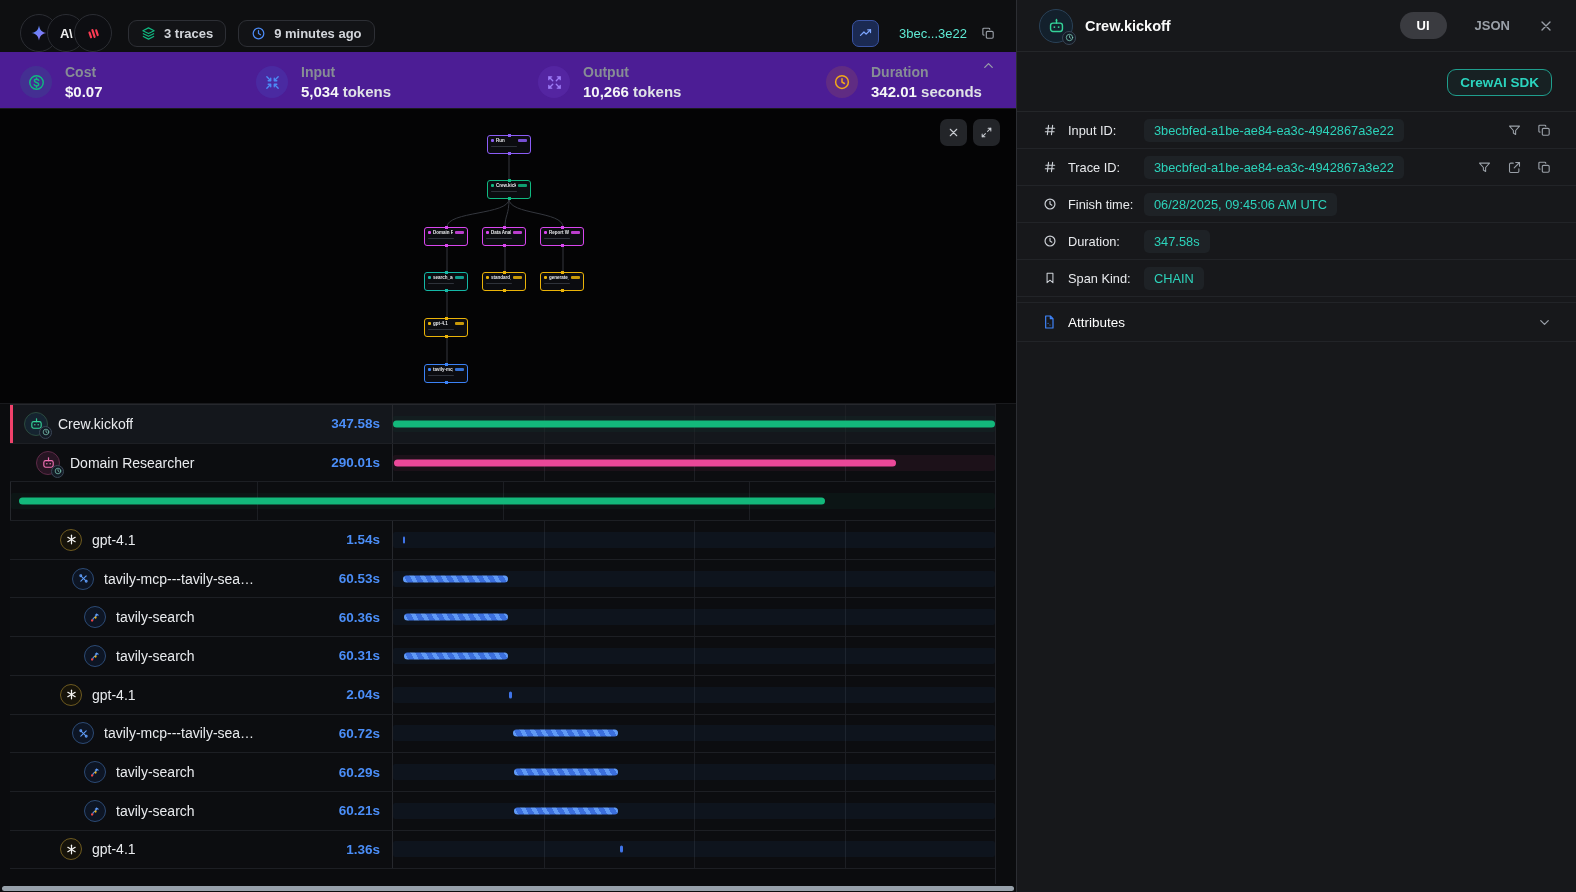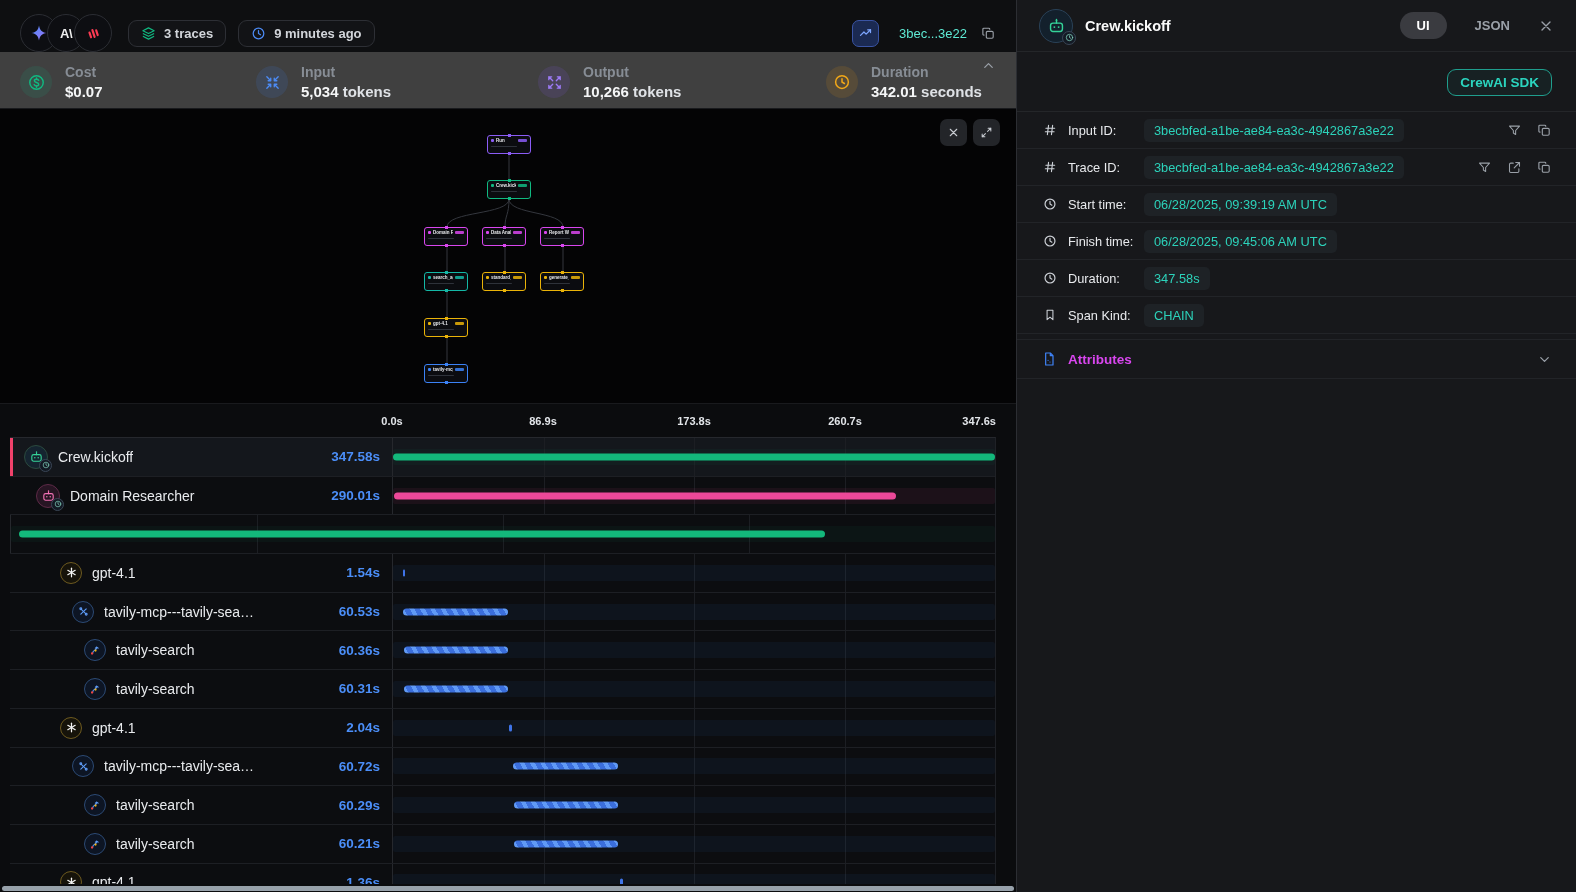--- a/index.html
+++ b/index.html
@@ -15,21 +15,21 @@
   .avatar { width:38px; height:38px; border-radius:50%; background:#0d0e12; border:1px solid #2b2d33; display:flex; align-items:center; justify-content:center; position:relative; }
   .avatar + .avatar { margin-left:-11px; }
   .av-anthropic { font-weight:800; font-size:13px; color:#efefef; letter-spacing:-0.5px; }
   .badge { display:flex; align-items:center; gap:8px; padding:5px 12px; border:1px solid #2d2f35; border-radius:9px; background:#121316; color:#d2d5da; font-size:13px; font-weight:600; height:27px; }
   .spacer { flex:1; }
   .chartbtn { width:27px; height:27px; border-radius:7px; background:#1b2a52; border:1px solid #3a54a4; display:flex; align-items:center; justify-content:center; cursor:pointer; }
   .shortid { color:#5eead4; font-size:13px; margin:0 2px 0 8px; }
   .iconbtn { color:#9aa0a8; display:flex; align-items:center; cursor:pointer; }
 
   
-  .stats { height:56px; display:grid; grid-template-columns:236px 282px 288px 1fr; padding:4px 20px 0 20px; background:#404040; position:relative; align-items:center; }
+  .stats { height:56px; display:grid; grid-template-columns:236px 282px 288px 1fr; padding:4px 20px 0 20px; background:#4c1d95; position:relative; align-items:center; }
   .stat { display:flex; align-items:center; gap:13px; }
   .staticon { width:32px; height:32px; border-radius:50%; display:flex; align-items:center; justify-content:center; flex:0 0 auto; }
   .ic-cost { background:rgba(16,185,129,.12); color:#10b981; }
   .ic-input { background:rgba(59,130,246,.13); color:#4c8bf5; }
   .ic-output { background:rgba(139,92,246,.13); color:#9d7bf7; }
   .ic-duration { background:rgba(245,158,11,.12); color:#f2a818; }
   .stattext { display:flex; flex-direction:column; gap:3px; }
   .statlabel { font-size:14px; font-weight:700; color:#878d95; }
   .statvalue { font-size:15px; font-weight:700; color:#f5f6f7; }
   .statvalue .unit { font-weight:600; color:#dfe2e6;text-align:right; }
@@ -100,21 +100,21 @@
   .sdkrow { display:flex; justify-content:flex-end; padding:17px 24px 15px 24px; border-bottom:1px solid #242629; }
   .sdkbadge { border:1px solid #1f9e8d; color:#2bd4be; background:rgba(22,160,140,.07); border-radius:9px; padding:5px 12px; font-weight:700; font-size:13.5px; }
   .prow { display:flex; align-items:center; height:37px; padding:0 24px; border-bottom:1px solid #222428; }
   .picon { width:17px; margin-right:10px; color:#ced2d8; font-weight:700; font-size:14px; display:flex; align-items:center; justify-content:center; flex:0 0 auto; }
   .plabel { flex:0 0 76px; font-size:12.8px; color:#e8eaed; }
   .pval { background:#1e2226; color:#2cd3bb; font-size:12.8px; padding:4px 10px; border-radius:5px; white-space:nowrap; }
   .pacts { margin-left:auto; display:flex; gap:15px; color:#9aa0a8; }
   .pacts .iconbtn { display:flex; }
   .attrrow { display:flex; align-items:center; height:40px; padding:0 24px; margin-top:5px; border-top:1px solid #222428; border-bottom:1px solid #222428; cursor:pointer; }
   .attrico { color:#3f83f8; margin-right:11px; display:flex; }
-  .attrlabel { font-weight:700; font-size:13.5px; color:#d946ef; }
+  .attrlabel { font-weight:400; font-size:13.5px; color:#ffffff; }
   .attrchev { margin-left:auto; color:#9aa0a8; display:flex; }
   .hiddefs { position:absolute; width:0; height:0; overflow:hidden; }
 </style>
 </head>
 <body>
 
 <svg class="hiddefs" xmlns="http://www.w3.org/2000/svg">
   <defs>
     <linearGradient id="gemgrad" x1="0" y1="0" x2="1" y2="1">
       <stop offset="0" stop-color="#4e8df7"></stop>
@@ -419,29 +419,20 @@
           <use href="#sym-x"></use>
         </svg>
       </div>
     <div class="gbtn gbtn-exp">
         <svg width="13" height="13">
           <use href="#sym-expand"></use>
         </svg>
       </div>
   </div>
 
-  <div class="axis">
-    <div class="ticks">
-      <span class="tick" style="left:0%">0.0s</span>
-      <span class="tick" style="left:25%">86.9s</span>
-      <span class="tick" style="left:50%">173.8s</span>
-      <span class="tick" style="left:75%">260.7s</span>
-      <span class="tick t-last">347.6s</span>
-    </div>
-  </div>
 
   <div class="wrows">
 
     <div class="wrow selected">
       <div class="wname" style="padding-left: 14px;">
           <span class="wicon ic-crew">
             <svg width="15" height="15">
               <use href="#sym-robot"></use>
             </svg>
             <span class="sub">
@@ -743,46 +734,37 @@
           </svg>
         </span>
       <span class="iconbtn">
           <svg width="15" height="15">
             <use href="#sym-copy"></use>
           </svg>
         </span>
     </span>
   </div>
 
+
   <div class="prow">
     <span class="picon">
         <svg width="14" height="14">
           <use href="#sym-clock"></use>
         </svg>
       </span>
-    <span class="plabel">Start time:</span>
-    <span class="pval">06/28/2025, 09:39:19 AM UTC</span>
+    <span class="plabel">Finish time:</span>
+    <span class="pval">06/28/2025, 09:45:06 AM UTC</span>
   </div>
 
   <div class="prow">
     <span class="picon">
         <svg width="14" height="14">
           <use href="#sym-clock"></use>
         </svg>
       </span>
-    <span class="plabel">Finish time:</span>
-    <span class="pval">06/28/2025, 09:45:06 AM UTC</span>
-  </div>
-
-  <div class="prow">
-    <span class="picon">
-        <svg width="14" height="14">
-          <use href="#sym-clock"></use>
-        </svg>
-      </span>
     <span class="plabel">Duration:</span>
     <span class="pval">347.58s</span>
   </div>
 
   <div class="prow">
     <span class="picon">
         <svg width="14" height="14">
           <use href="#sym-bookmark"></use>
         </svg>
       </span>

